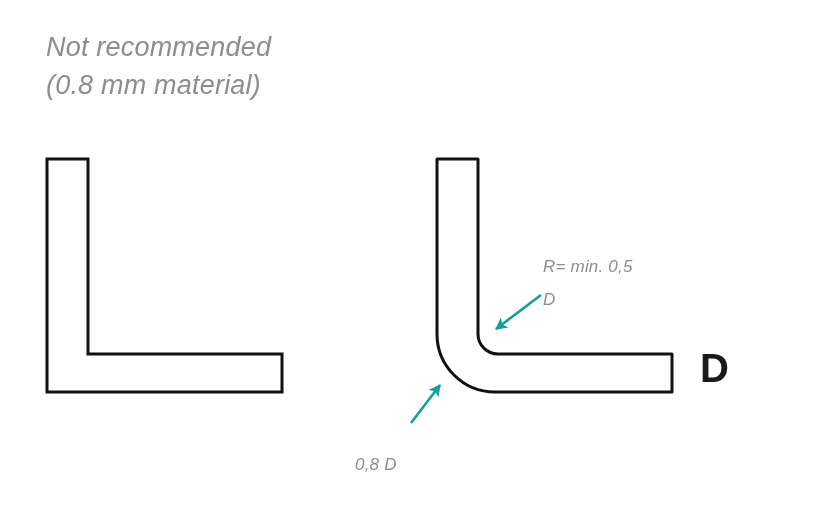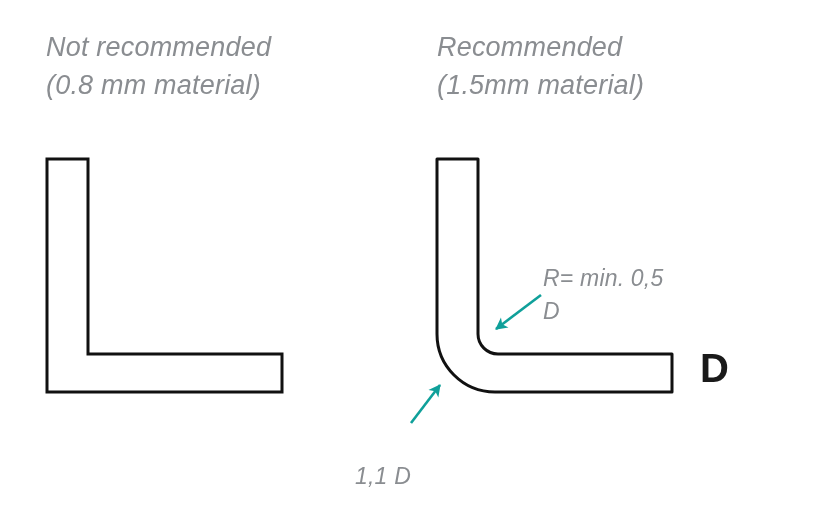--- a/index.html
+++ b/index.html
@@ -27,26 +27,25 @@
     color: #8a8d91;
     white-space: pre;
     letter-spacing: 0.2px;
   }
   #heading-left  { left: 46px;  top: 28px; }
   #heading-right { left: 437px; top: 28px; }
 
   .annot {
     position: absolute;
     font-style: italic;
-    font-size: 23px;
+    font-size: 17px;
     line-height: 33px;
     color: #8a8d91;
     white-space: pre;
     letter-spacing: 0.2px;
-    margin-top: 12px;
   }
   #annot-inner  { left: 543px; top: 250px; }
   #annot-outer  { left: 355px; top: 415px; }
 
   #dim-label-d {
     position: absolute;
     left: 700px;
     top: 345px;
     font-size: 40px;
     font-weight: bold;
@@ -62,21 +61,20 @@
     overflow: visible;
   }
 </style>
 </head>
 <body>
 
 <div id="stage">
 
   <div class="heading" id="heading-left"><span>Not recommended</span><br><span>(0.8 mm material)</span></div>
 
-  <div class="heading" id="heading-right"><span>Recommended</span><br><span>(1.5mm material)</span></div>
 
   <svg class="profile" width="815" height="506" viewBox="0 0 815 506" xmlns="http://www.w3.org/2000/svg">
     <path d="M 47 159
              L 88 159
              L 88 354
              L 282 354
              L 282 392
              L 47 392
              Z" fill="none" stroke="#111111" stroke-width="3" stroke-linejoin="miter" stroke-linecap="square"></path>
   </svg>
@@ -100,17 +98,17 @@
       </marker>
     </defs>
 
     <line x1="541" y1="295" x2="496" y2="329" stroke="#0fa09a" stroke-width="2.6" marker-end="url(#arrowhead-teal)"></line>
 
     <line x1="411" y1="423" x2="440" y2="385" stroke="#0fa09a" stroke-width="2.6" marker-end="url(#arrowhead-teal)"></line>
   </svg>
 
   <div class="annot" id="annot-inner"><span>R= min. 0,5</span><br><span>D</span></div>
 
-  <div class="annot" id="annot-outer"><br><span>1,1 D</span></div>
+  <div class="annot" id="annot-outer"><br><span>0,8 D</span></div>
 
   <div id="dim-label-d">D</div>
 
 </div>
 
 </body></html>

